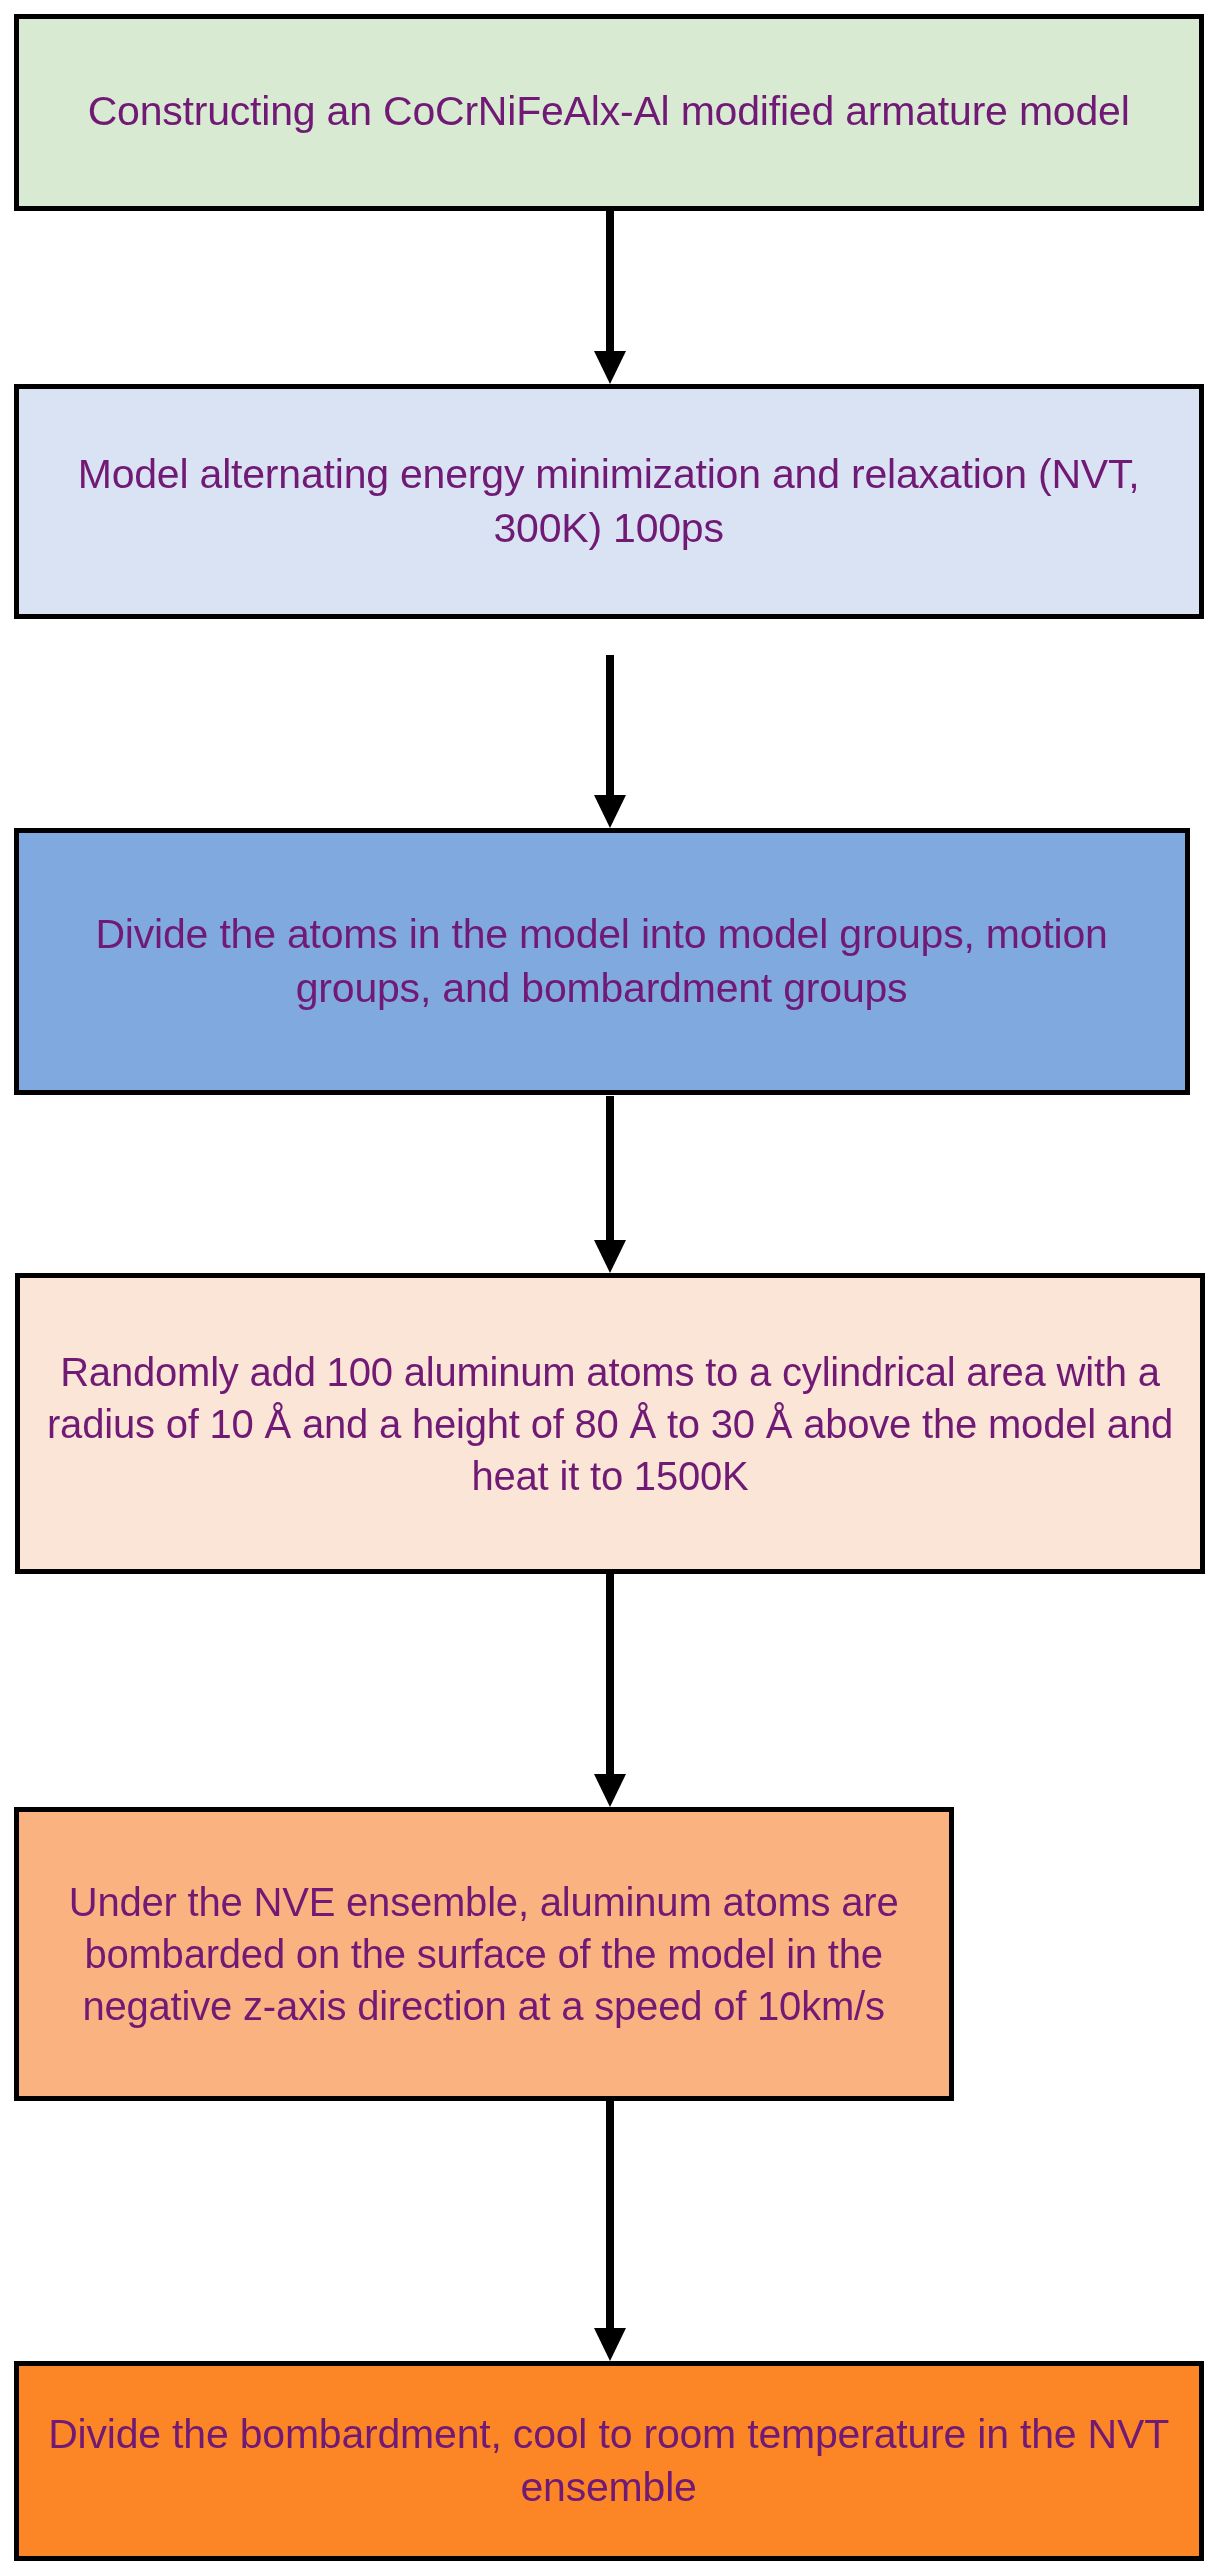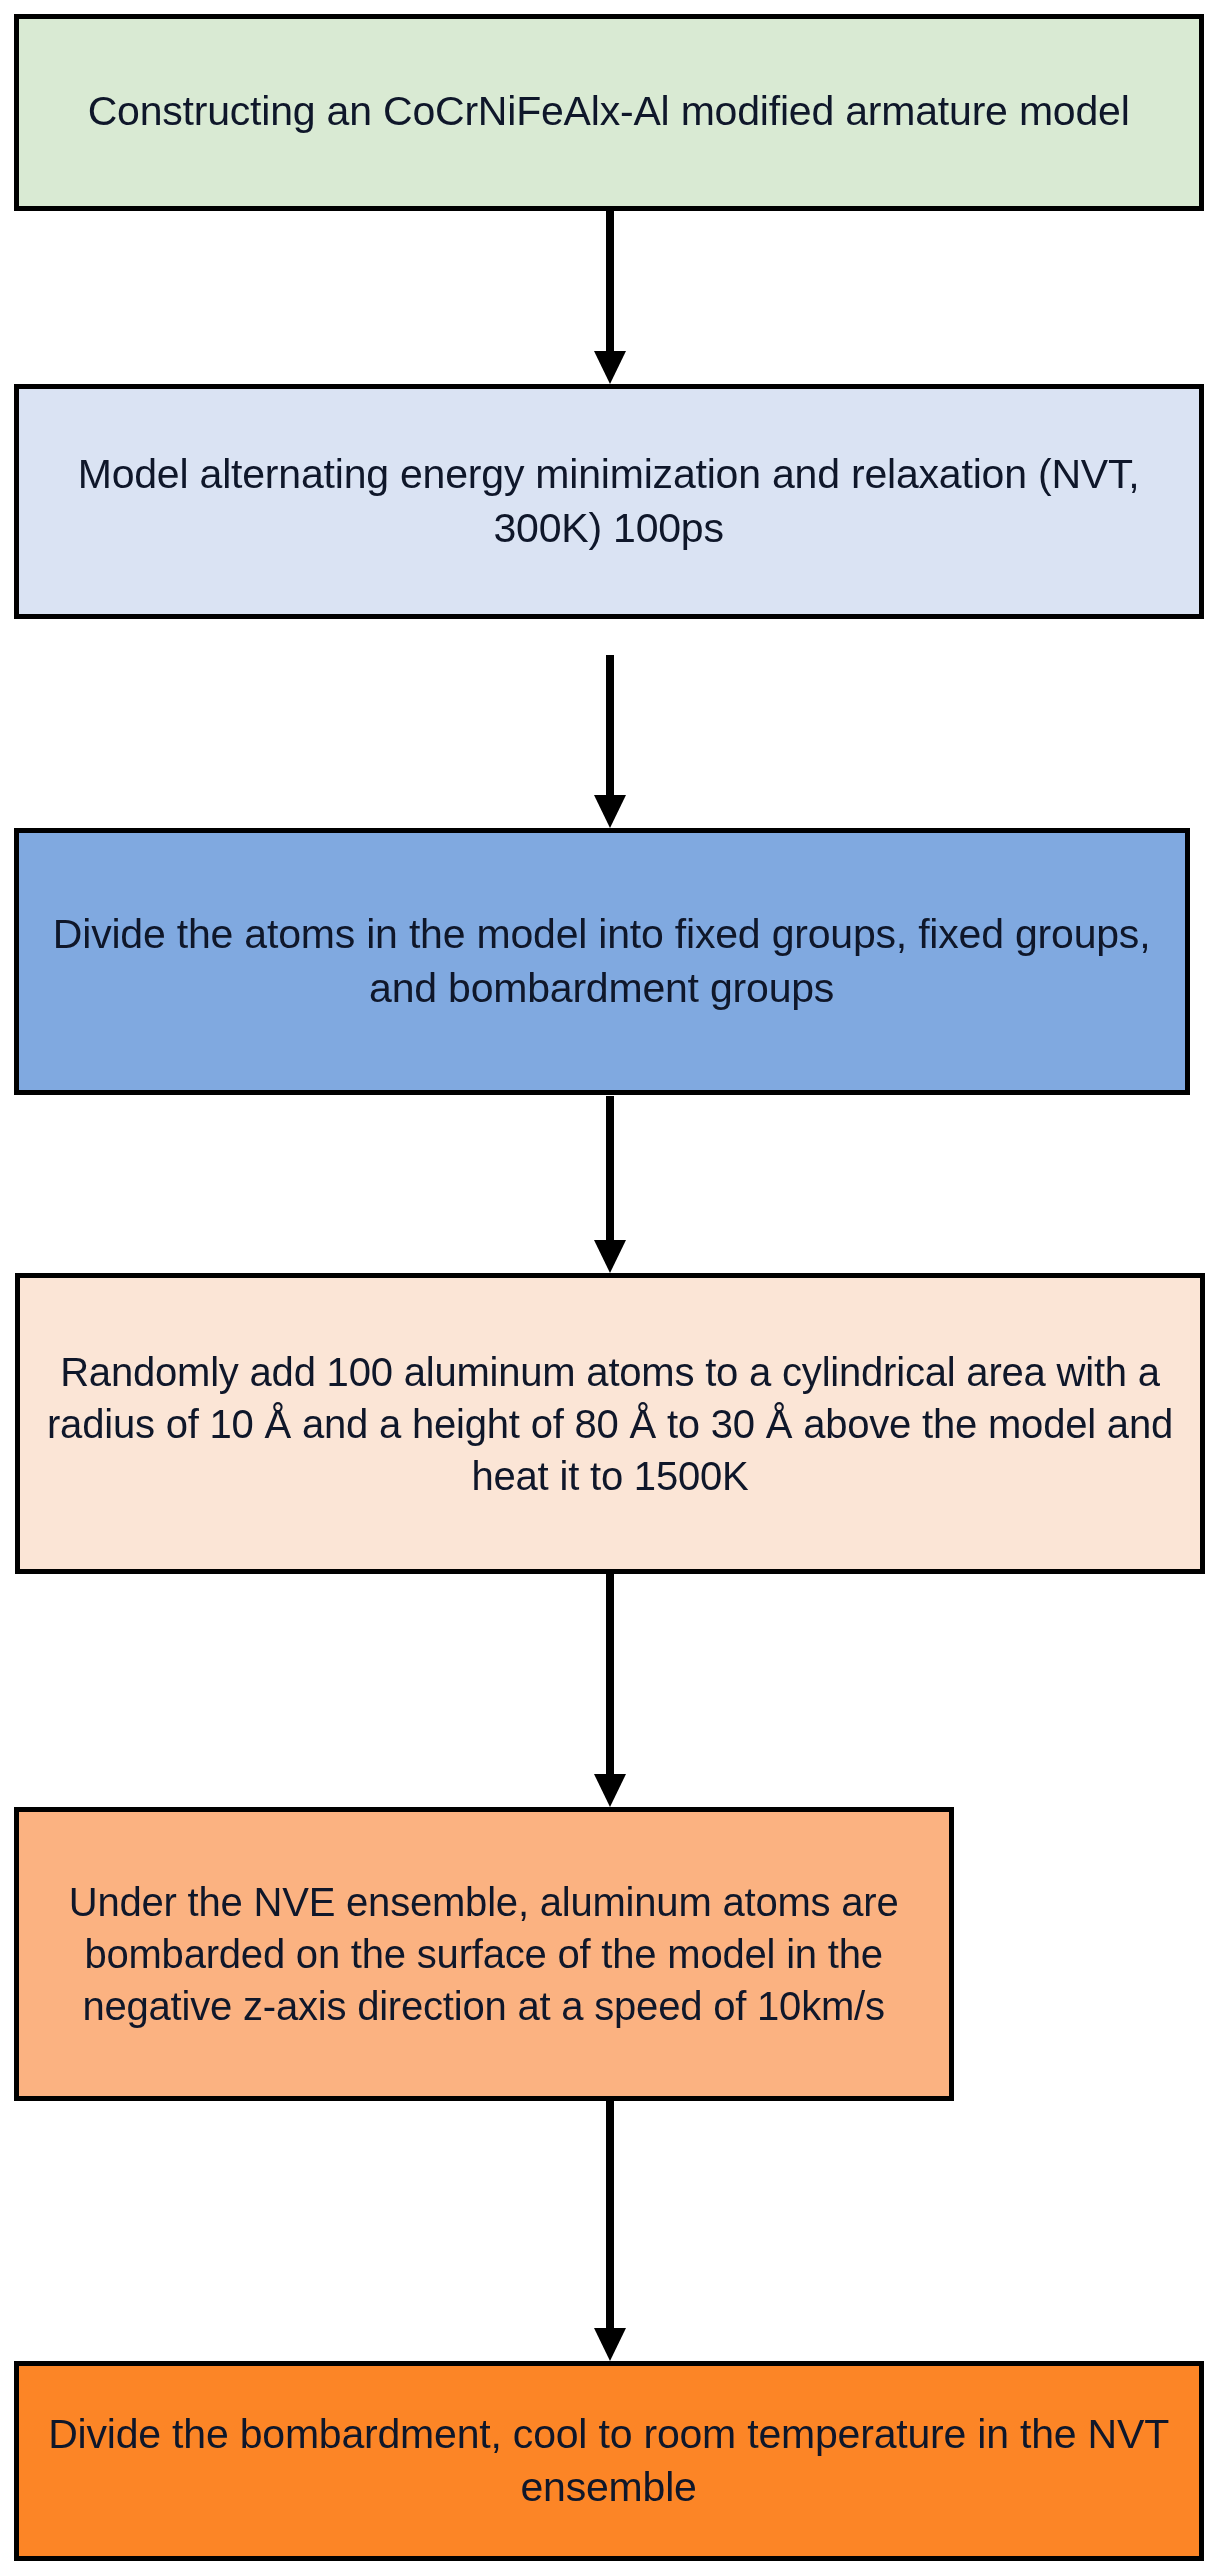--- a/index.html
+++ b/index.html
@@ -18,21 +18,21 @@
     overflow: hidden;
   }
   .node {
     position: absolute;
     box-sizing: border-box;
     border: 5.3px solid #000000;
     display: flex;
     align-items: center;
     justify-content: center;
     text-align: center;
-    color: #0f172a;
+    color: #701a75;
     font-weight: 400;
     line-height: 1.30;
     letter-spacing: -0.2px;
     padding: 3px 19.6px;
     font-size: 41px;
   }
   .node .node-text {
     display: block;
     width: 100%;
   }
@@ -104,21 +104,21 @@
   <div class="node" id="node-2" style="background: rgb(218, 227, 243);">
     <span class="node-text">Model alternating energy minimization and relaxation (NVT, 300K) 100ps</span>
   </div>
 
   <div class="arrow" id="arrow-2">
     <div class="shaft"></div>
     <div class="head"></div>
   </div>
 
   <div class="node" id="node-3" style="background: rgb(128, 169, 224);">
-    <span class="node-text">Divide the atoms in the model into fixed groups, fixed groups, and bombardment groups</span>
+    <span class="node-text">Divide the atoms in the model into model groups, motion groups, and bombardment groups</span>
   </div>
 
   <div class="arrow" id="arrow-3">
     <div class="shaft"></div>
     <div class="head"></div>
   </div>
 
   <div class="node" id="node-4" style="background: rgb(251, 229, 214);">
     <span class="node-text">Randomly add 100 aluminum atoms to a cylindrical area with a radius of 10 Å and a height of 80 Å to 30 Å above the model and heat it to 1500K</span>
   </div>

